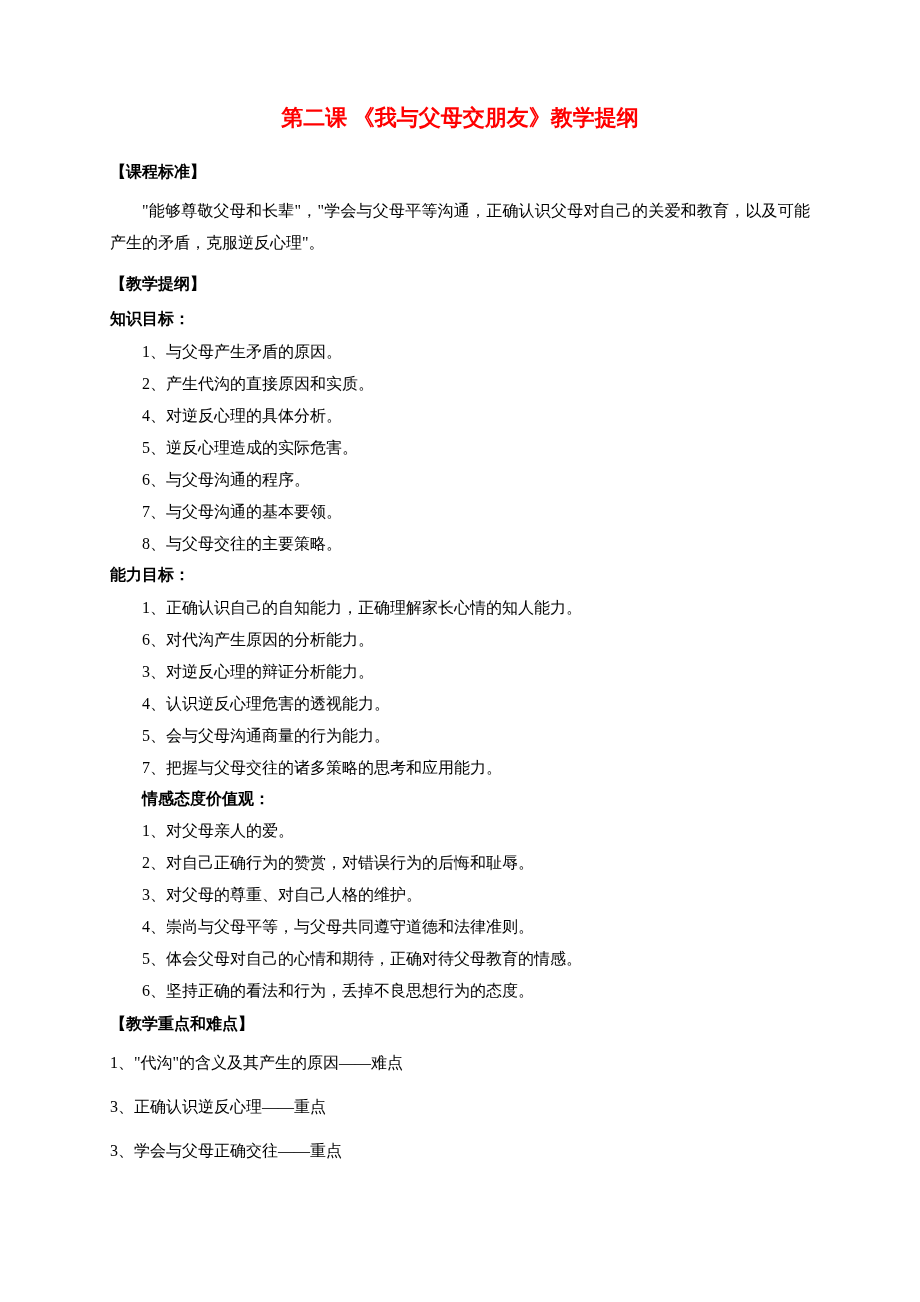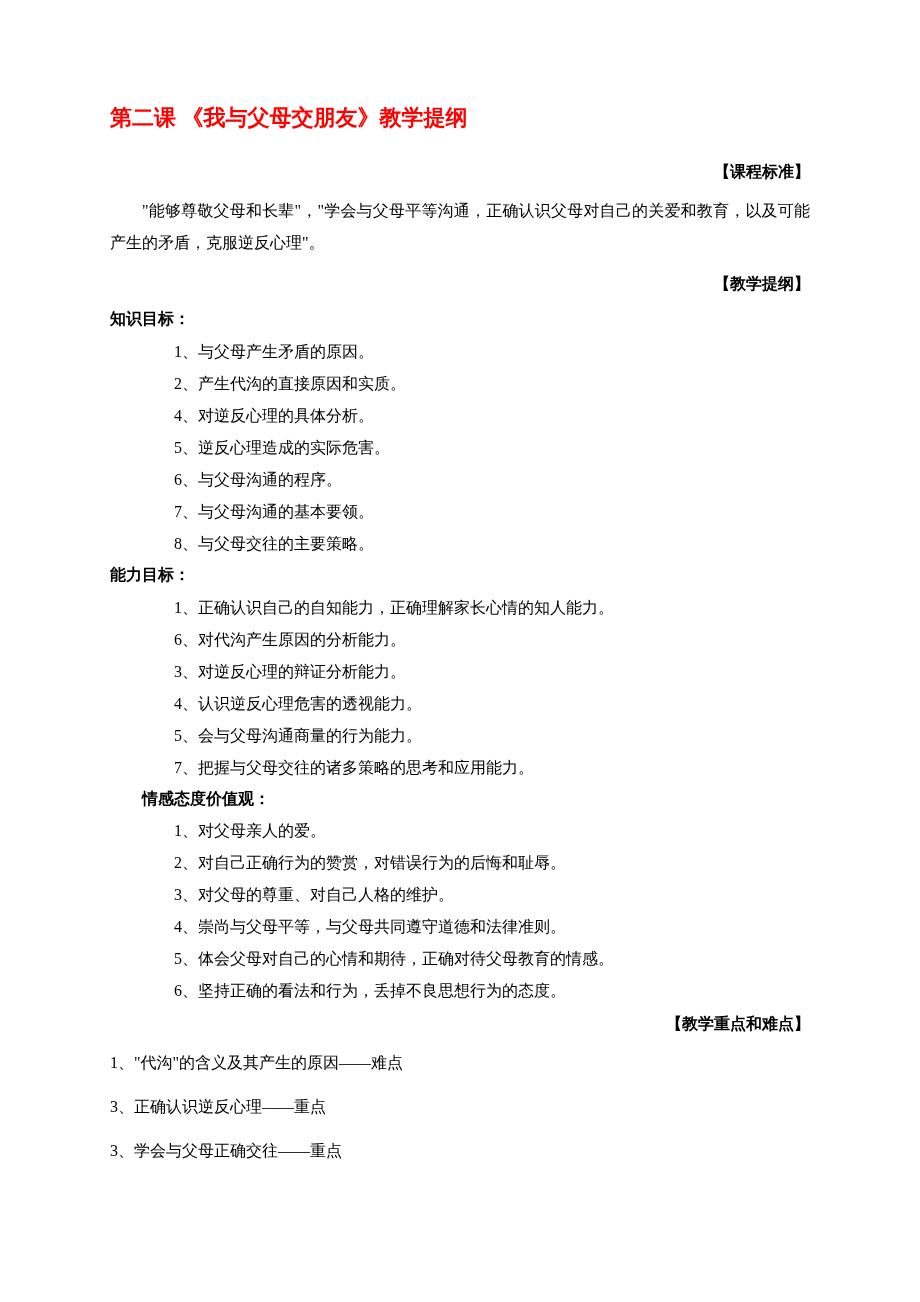--- a/index.html
+++ b/index.html
@@ -11,53 +11,51 @@
       width: 920px;
       height: 1302px;
       background: #ffffff;
       font-family: "SimSun", "宋体", serif;
       padding: 100px 110px 60px 110px;
       color: #000000;
       font-size: 16px;
       line-height: 1.6;
     }
     .title {
-      text-align: left;
+      text-align: center;
       color: #ff0000;
       font-size: 22px;
       font-weight: bold;
       margin-bottom: 24px;
       font-family: "SimSun", "宋体", serif;
     }
     .section-header {
       font-weight: bold;
       font-size: 16px;
       margin-bottom: 10px;
       margin-top: 6px;
-      text-align: right;
     }
     .paragraph {
       text-indent: 2em;
       margin-bottom: 12px;
       line-height: 2.0;
       text-align: justify;
     }
     .sub-header {
       font-weight: bold;
       font-size: 16px;
       margin-bottom: 6px;
       margin-top: 4px;
     }
     .indent1 {
       padding-left: 2em;
     }
     .list-item {
       margin-bottom: 4px;
       line-height: 1.75;
-      margin-left: 32px;
     }
     .list-item-wide {
       margin-bottom: 12px;
       line-height: 2.0;
     }
   </style>
 </head>
 <body>
 
 <div class="title">第二课 《我与父母交朋友》教学提纲</div>

